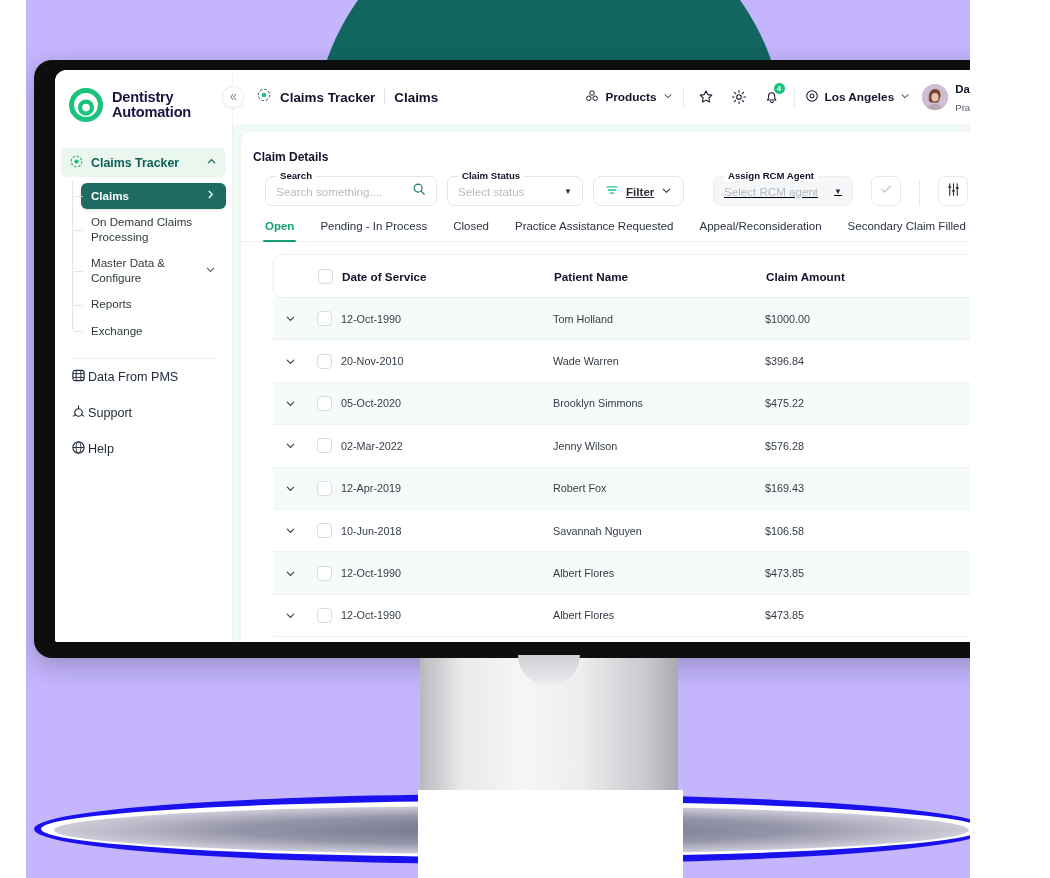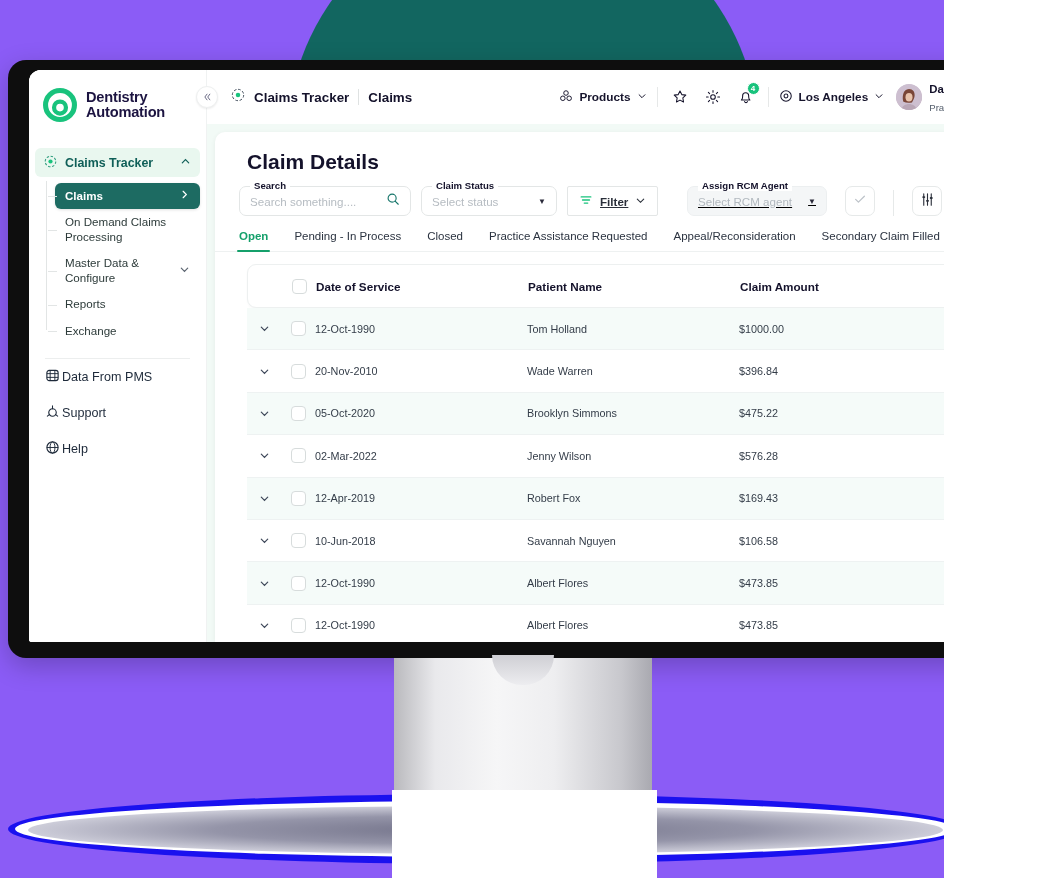--- a/index.html
+++ b/index.html
@@ -3,21 +3,21 @@
 <meta charset="utf-8">
 <style>
   * { box-sizing: border-box; margin: 0; padding: 0; }
   html, body {
     width: 1050px; height: 878px;
     background: #ffffff;
     font-family: "Liberation Sans", sans-serif;
     overflow: hidden;
   }
 
-  #stage { position: relative; width: 944px; height: 878px; background:#8b5cf6; overflow:hidden; }
+  #stage { position: relative; width: 944px; height: 878px; background:#c4b5fd; overflow:hidden;margin-left:26px; }
 
   
   .bg-circle{
     position:absolute; left:288px; top:-98px; width:470px; height:470px;
     border-radius:50%; background:#126660;
   }
   .shadow-wrap{ position:absolute; left:0; top:790px; width:1050px; height:88px; }
   .shadow-outline{
     position:absolute; left:8px; top:4px; width:955px; height:70px;
     border-radius:50%;
@@ -138,42 +138,42 @@
   .user-name{ font-size:11.4px; font-weight:bold; color:#14122b; line-height:1.25; }
   .user-role{ font-size:9.6px; color:#56606e; line-height:1.25; }
 
   
   .content{ flex:1; background:#f2faf6; padding:8px 10px 0 8px; min-height:0; }
   .card{
     background:#fff; border-radius:10px 10px 0 0; height:100%;
     box-shadow:0 1px 5px rgba(20,40,40,.06);
     display:flex; flex-direction:column; min-height:0;
   }
-  .card-title{ font-size:21px; font-weight:bold; color:#14122b; padding:18px 0 0 32px; }
+  .card-title{ font-size:12px; font-weight:bold; color:#14122b; padding:18px 0 0 12px; }
 
   .controls{ display:flex; align-items:flex-end; padding:12px 22px 0 24px; gap:10px; }
 
   .field{ position:relative; }
   .field-legend{
     position:absolute; left:11px; top:-6px; background:#fff; padding:0 4px;
     font-size:9.6px; font-weight:bold; color:#14122b; z-index:2; white-space:nowrap;
   }
   .field-box{
     height:30px; border:1px solid #e3e6e6; border-radius:7px;
     display:flex; align-items:center; padding:0 10px; gap:6px; background:#fff;
   }
   .ph{ font-size:11.6px; color:#b6bcc2; }
   .search-box{ width:172px; }
   .search-box .ph{ flex:1; }
   .status-box{ width:136px; }
   .status-box .ph{ flex:1; }
   .caret{ font-size:8px; color:#2a2a3a; }
 
   .btn-filter{
-    height:30px; border:1px solid #e3e6e6; border-radius:2px; background:#fff;
+    height:30px; border:1px solid #e3e6e6; border-radius:8px; background:#fff;
     display:flex; align-items:center; gap:7px; padding:0 11px;
     font-size:11.6px; color:#2a2f3a; font-weight:bold;text-decoration:underline;
   }
   .rcm-field{ margin-left:auto; }
   .rcm-box{ width:140px; background:#f4f6f7; border-color:#eceff0;text-decoration:underline; }
   .rcm-box .ph{ flex:1; color:#b2b9bf; }
   .rcm-legend{ background:#fff; }
   .check-btn{
     width:30px; height:30px; border:1px solid #e6e9e9; border-radius:7px; background:#fff;
     display:flex; align-items:center; justify-content:center; color:#b8bec4; margin-left:8px;

